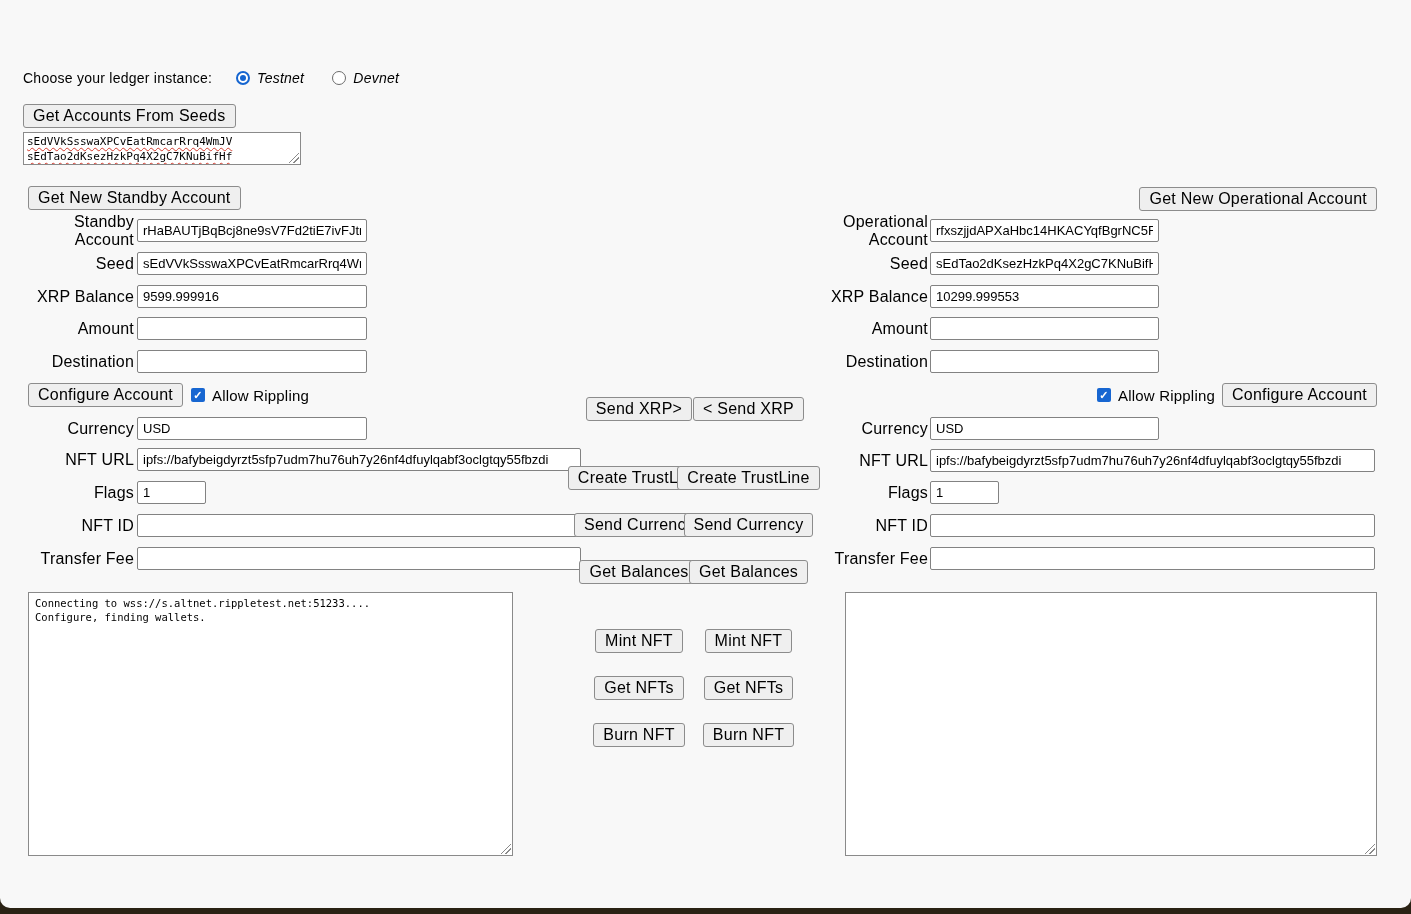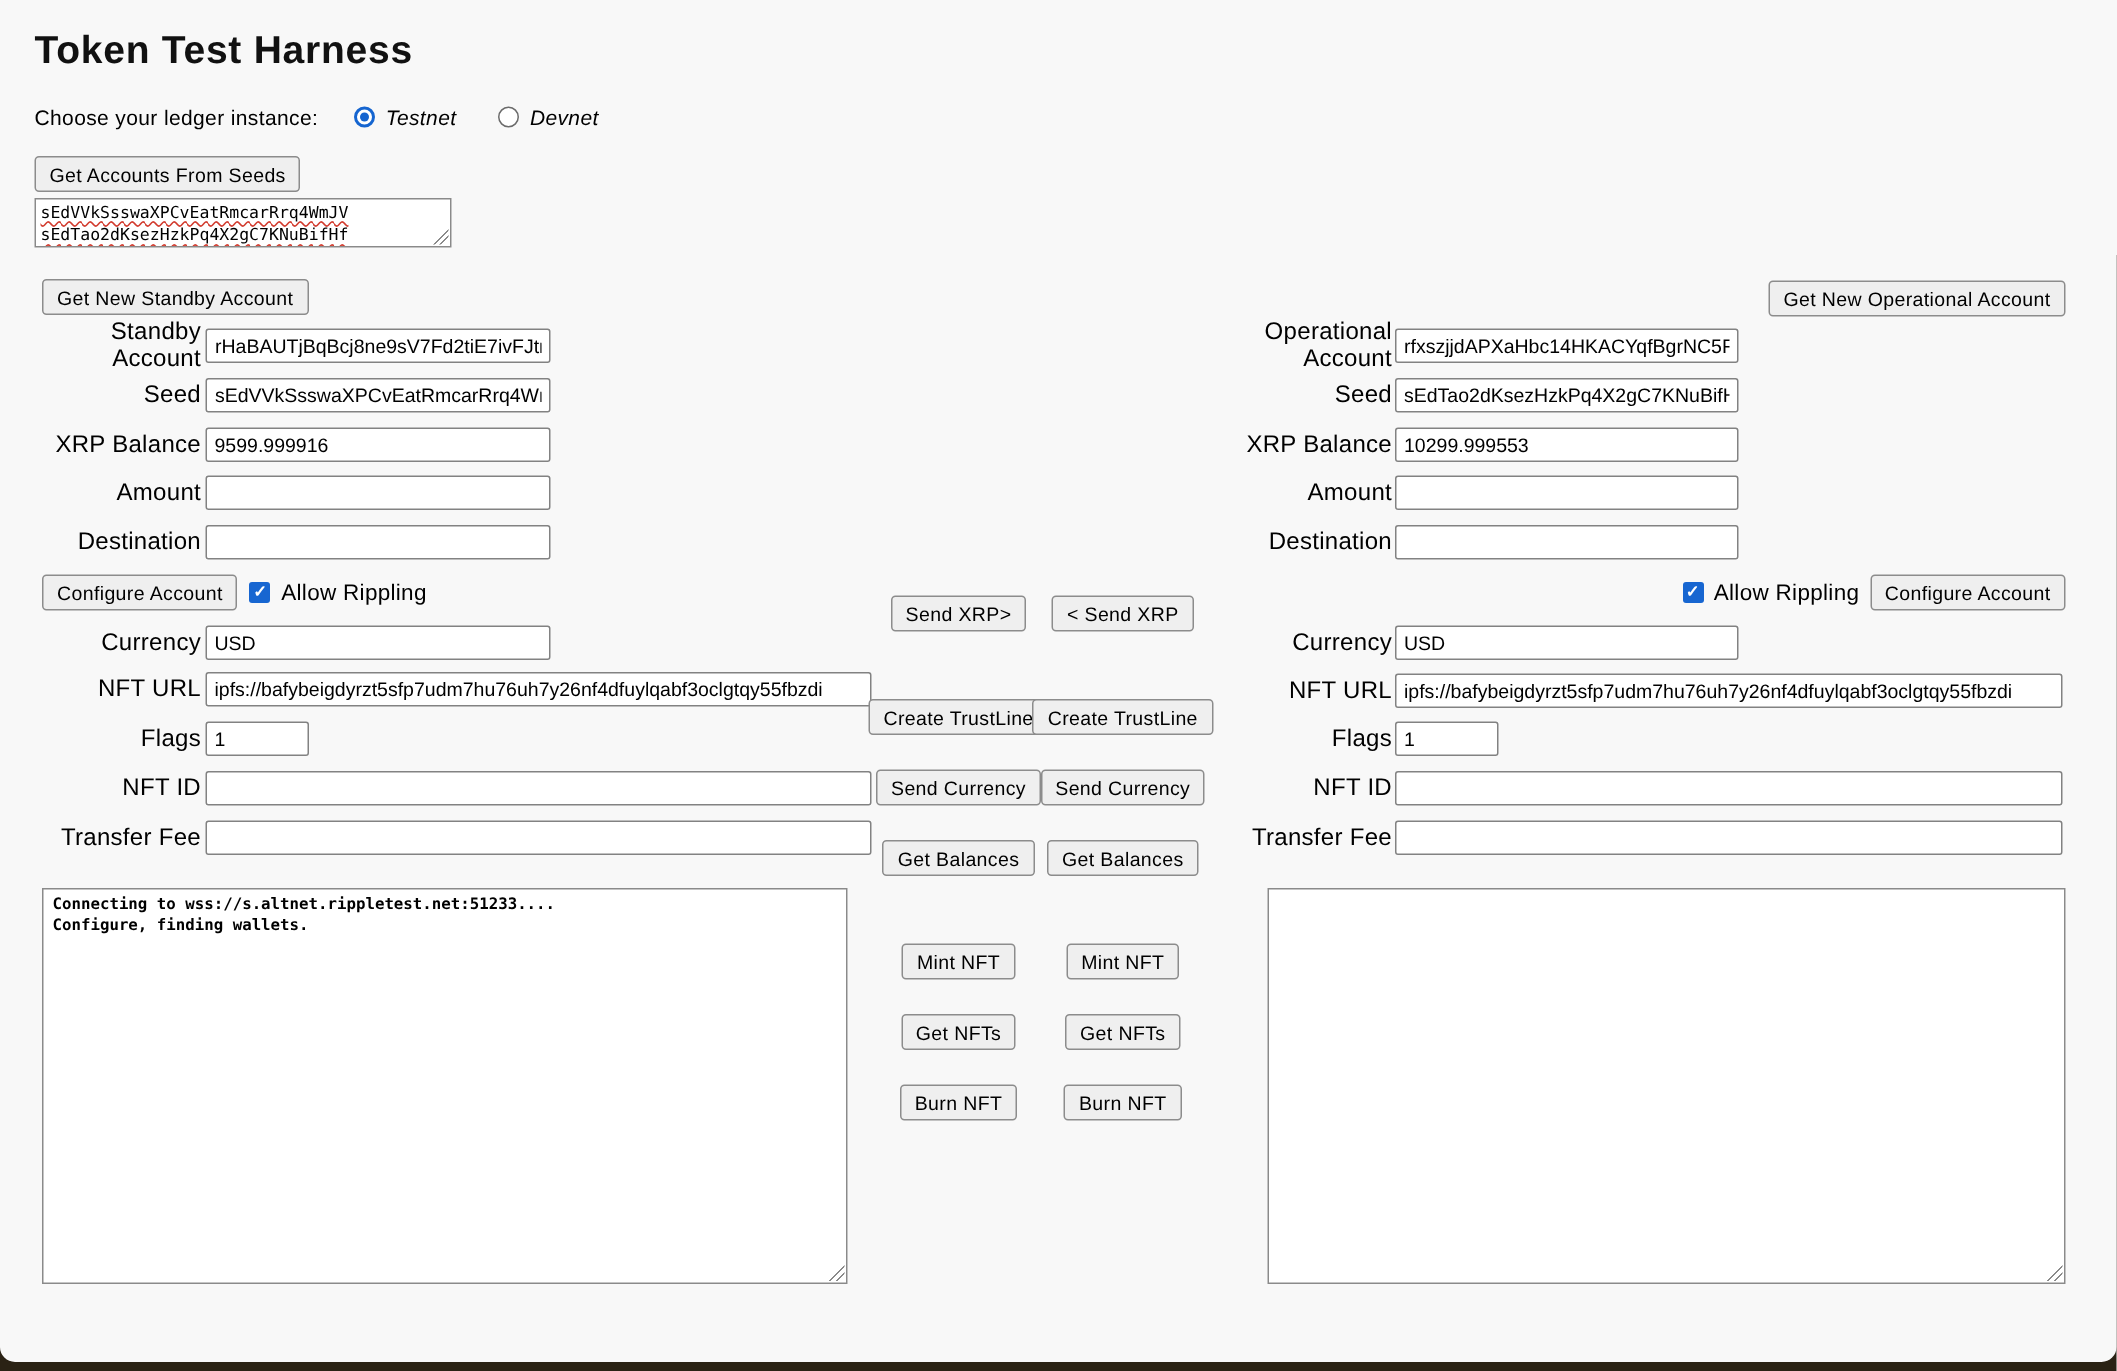--- a/index.html
+++ b/index.html
@@ -31,21 +31,21 @@
     width:14px; height:14px; border-radius:50%;
     background:#fff; border:1px solid #6b6b6b; margin-right:7px;
     display:flex; align-items:center; justify-content:center;
   }
   .radio.checked { border:2px solid #1565d0; }
   .radio.checked .dot { width:6px; height:6px; border-radius:50%; background:#1565d0; }
   .btn {
     display:inline-flex; align-items:center; justify-content:center;
     background:#efefef; border:1px solid #8c8c8c; border-radius:3px;
     font-family:"Liberation Sans", sans-serif;
-    font-size:13px; letter-spacing:0.25px; color:#000;
+    font-size:16px; letter-spacing:0.25px; color:#000;
     height:24px; padding:0 9px; white-space:nowrap; cursor:default;
   }
   .seeds-btn { position:absolute; left:23px; top:104px; }
   .seeds-box {
     position:absolute; left:23px; top:132px; width:278px; height:33px;
     background:#fff; border:1px solid #8a8a8a;
     font-family:"DejaVu Sans Mono", monospace; font-size:11px; letter-spacing:0;
     line-height:15px; padding:1px 3px; overflow:hidden;
   }
   .seedline {
@@ -85,21 +85,20 @@
   .rz {
     position:absolute; right:1px; bottom:1px; width:11px; height:11px;
     background:linear-gradient(135deg, transparent 52%, #8a8a8a 52% 58%, transparent 58% 72%, #8a8a8a 72% 78%, transparent 78%);
   }
 </style>
 </head>
 <body>
 
 <div class="page">
 
-  <h1 class="title">Token Test Harness</h1>
 
   <div class="ledger-row">
     <span class="lbl">Choose your ledger instance:</span>
     <span class="radio-group">
       <span class="radio checked">
           <span class="dot"></span>
         </span>
       <span>Testnet</span>
     </span>
     <span class="radio-group">
@@ -159,21 +158,21 @@
   </div>
   <div class="row l" style="left:25px;top:514px;">
     <label>NFT ID</label>
     <input class="txt w444" type="text" value="" style="">
   </div>
   <div class="row l" style="left:25px;top:547px;">
     <label>Transfer Fee</label>
     <input class="txt w444" type="text" value="" style="">
   </div>
 
-  <div class="resultbox" style="left:28px;top:592px;width:537px;height:264px;font-weight:bold;">
+  <div class="resultbox" style="left:28px;top:592px;width:485px;height:264px;">
     <div>Connecting to wss://s.altnet.rippletest.net:51233....</div>
     <div>Configure, finding wallets.</div>
     <span class="rz"></span>
   </div>
 
   <div class="midcol" style="left:592px;width:94px;">
     <button class="btn">Send XRP&gt;</button>
     <button class="btn gap">Create TrustLine</button>
     <button class="btn">Send Currency</button>
     <button class="btn">Get Balances</button>

